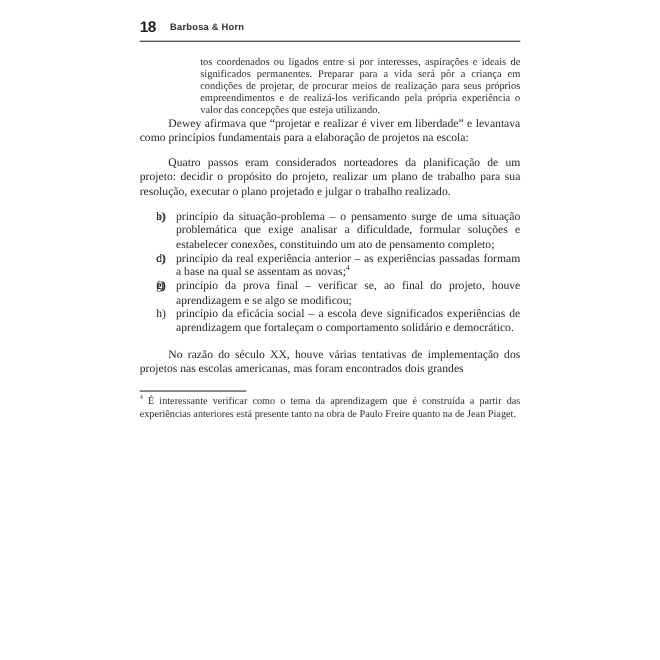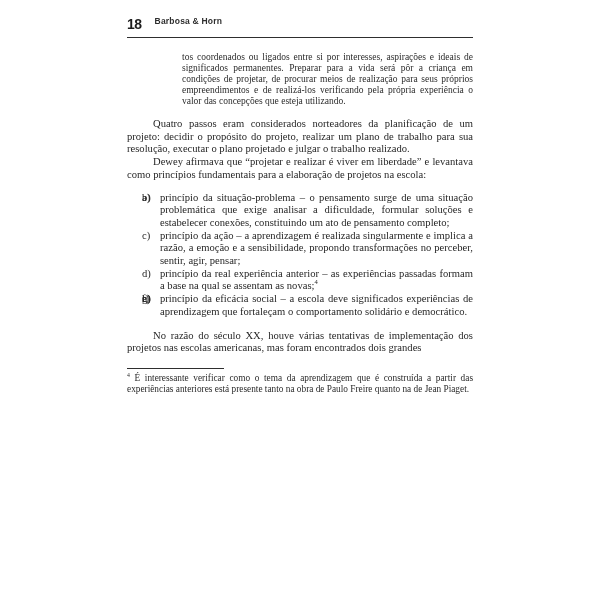--- a/index.html
+++ b/index.html
@@ -16,21 +16,21 @@
   }
   .page {
     position: absolute;
     left: 127px;
     top: 16px;
     width: 346px;
   }
   
   .running-header {
     display: flex;
-    align-items: flex-start;
+    align-items: center;
     border-bottom: 1.5px solid #2e2e2e;
     padding-bottom: 5px;
   }
   .page-number {
     font-family: "Liberation Sans", sans-serif;
     font-weight: bold;
     font-size: 14px;
     letter-spacing: -0.5px;
     color: #1c1c1c;
   }
@@ -110,32 +110,32 @@
 
 <div class="page">
 
   <div class="running-header">
     <span class="page-number">18</span>
     <span class="running-head-title">Barbosa &amp; Horn</span>
   </div>
 
   <div class="block-quote">tos coordenados ou ligados entre si por interesses, aspirações e ideais de significados permanentes. Preparar para a vida será pôr a criança em condições de projetar, de procurar meios de realização para seus próprios empreendimentos e de realizá-los verificando pela própria experiência o valor das concepções que esteja utilizando.</div>
 
+  <p class="body-paragraph para-2">Dewey afirmava que “projetar e realizar é viver em liberdade” e levantava como princípios fundamentais para a elaboração de projetos na escola:</p>
+
   <p class="body-paragraph para-1">Quatro passos eram considerados norteadores da planificação de um projeto: decidir o propósito do projeto, realizar um plano de trabalho para sua resolução, executar o plano projetado e julgar o trabalho realizado.</p>
-
-  <p class="body-paragraph para-2">Dewey afirmava que “projetar e realizar é viver em liberdade” e levantava como princípios fundamentais para a elaboração de projetos na escola:</p>
 
   <div class="principles-list">
       <div class="list-item"><span class="list-marker">a)</span></div>
       <div class="list-item"><span class="list-marker">b)</span><span>princípio da situação-problema – o pensamento surge de uma situação problemática que exige analisar a dificuldade, formular soluções e estabelecer conexões, constituindo um ato de pensamento completo;</span></div>
-      <div class="list-item"><span class="list-marker">c)</span><span>princípio da ação – a aprendizagem é realizada singularmente e implica a razão, a emoção e a sensibilidade, propondo transformações no perceber, sentir, agir, pensar;</span></div>
+      <div class="list-item"><span class="list-marker">c)</span></div>
       <div class="list-item"><span class="list-marker">d)</span><span>princípio da real experiência anterior – as experiências passadas formam a base na qual se assentam as novas;</span><sup>4</sup></div>
       <div class="list-item"><span class="list-marker">e)</span></div>
       <div class="list-item"><span class="list-marker">f)</span></div>
-      <div class="list-item"><span class="list-marker">g)</span></div>
+      <div class="list-item"><span class="list-marker">g)</span><span>princípio da prova final – verificar se, ao final do projeto, houve aprendizagem e se algo se modificou;</span></div>
       <div class="list-item"><span class="list-marker">h)</span><span>princípio da eficácia social – a escola deve significados experiências de aprendizagem que fortaleçam o comportamento solidário e democrático.</span></div>
     </div>
 
   <p class="body-paragraph para-closing">No razão do século XX, houve várias tentativas de implementação dos projetos nas escolas americanas, mas foram encontrados dois grandes</p>
 
   <div class="footnote-block">
     <hr class="footnote-rule">
     <div class="footnote-text">
       <sup>4</sup>
       <span>É interessante verificar como o tema da aprendizagem que é construída a partir das experiências anteriores está presente tanto na obra de Paulo Freire quanto na de Jean Piaget.</span>

